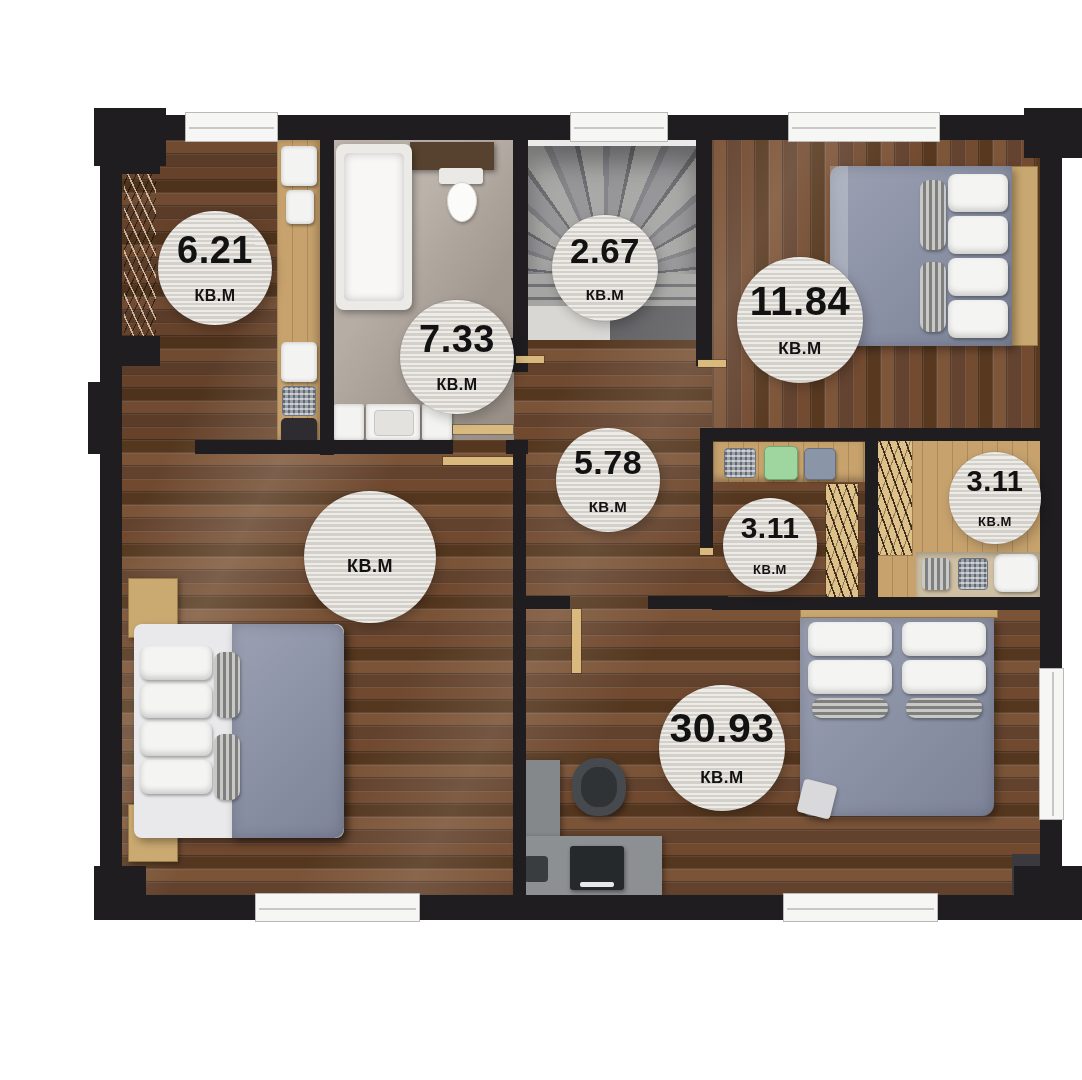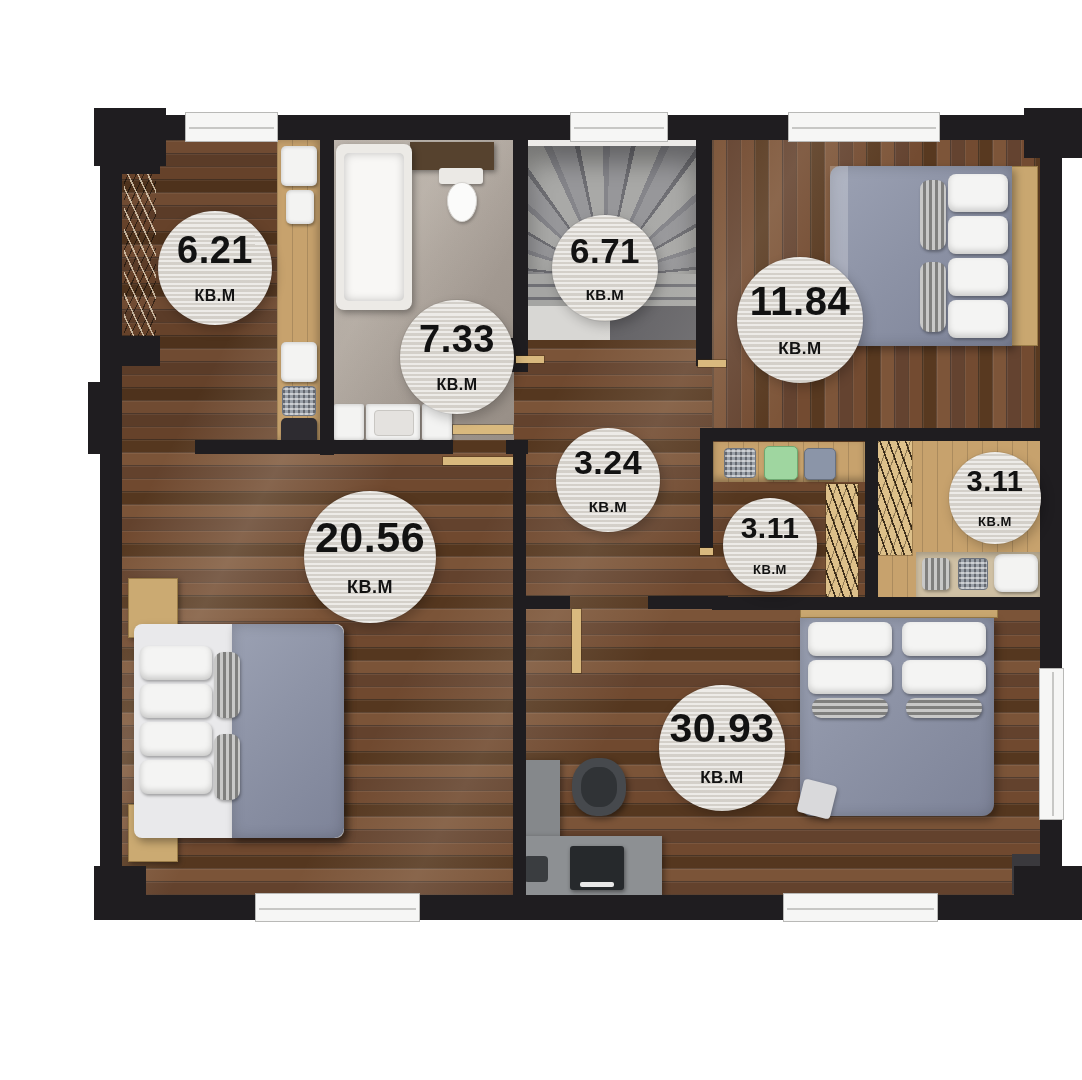--- a/index.html
+++ b/index.html
@@ -191,33 +191,32 @@
 
   <div class="area-label" style="left:158px;top:211px;width:114px;height:114px;">
     <span class="num" style="font-size:38px;">6.21</span>
     <span class="unit" style="font-size:16px;">КВ.М</span>
   </div>
   <div class="area-label" style="left:400px;top:300px;width:114px;height:114px;">
     <span class="num" style="font-size:38px;">7.33</span>
     <span class="unit" style="font-size:16px;">КВ.М</span>
   </div>
   <div class="area-label" style="left:552px;top:215px;width:106px;height:106px;">
-    <span class="num" style="font-size:35px;">6.71</span>
+    <span class="num" style="font-size:35px;">2.67</span>
     <span class="unit" style="font-size:15px;">КВ.М</span>
   </div>
   <div class="area-label" style="left:737px;top:257px;width:126px;height:126px;">
     <span class="num" style="font-size:40px;">11.84</span>
     <span class="unit" style="font-size:17px;">КВ.М</span>
   </div>
   <div class="area-label" style="left:556px;top:428px;width:104px;height:104px;">
-    <span class="num" style="font-size:34px;">3.24</span>
+    <span class="num" style="font-size:34px;">5.78</span>
     <span class="unit" style="font-size:15px;">КВ.М</span>
   </div>
   <div class="area-label" style="left:304px;top:491px;width:132px;height:132px;">
-    <span class="num" style="font-size:43px;">20.56</span>
     <span class="unit" style="font-size:18px;">КВ.М</span>
   </div>
   <div class="area-label" style="left:723px;top:498px;width:94px;height:94px;">
     <span class="num" style="font-size:30px;">3.11</span>
     <span class="unit" style="font-size:13px;">КВ.М</span>
   </div>
   <div class="area-label" style="left:949px;top:452px;width:92px;height:92px;">
     <span class="num" style="font-size:29px;">3.11</span>
     <span class="unit" style="font-size:13px;">КВ.М</span>
   </div>

